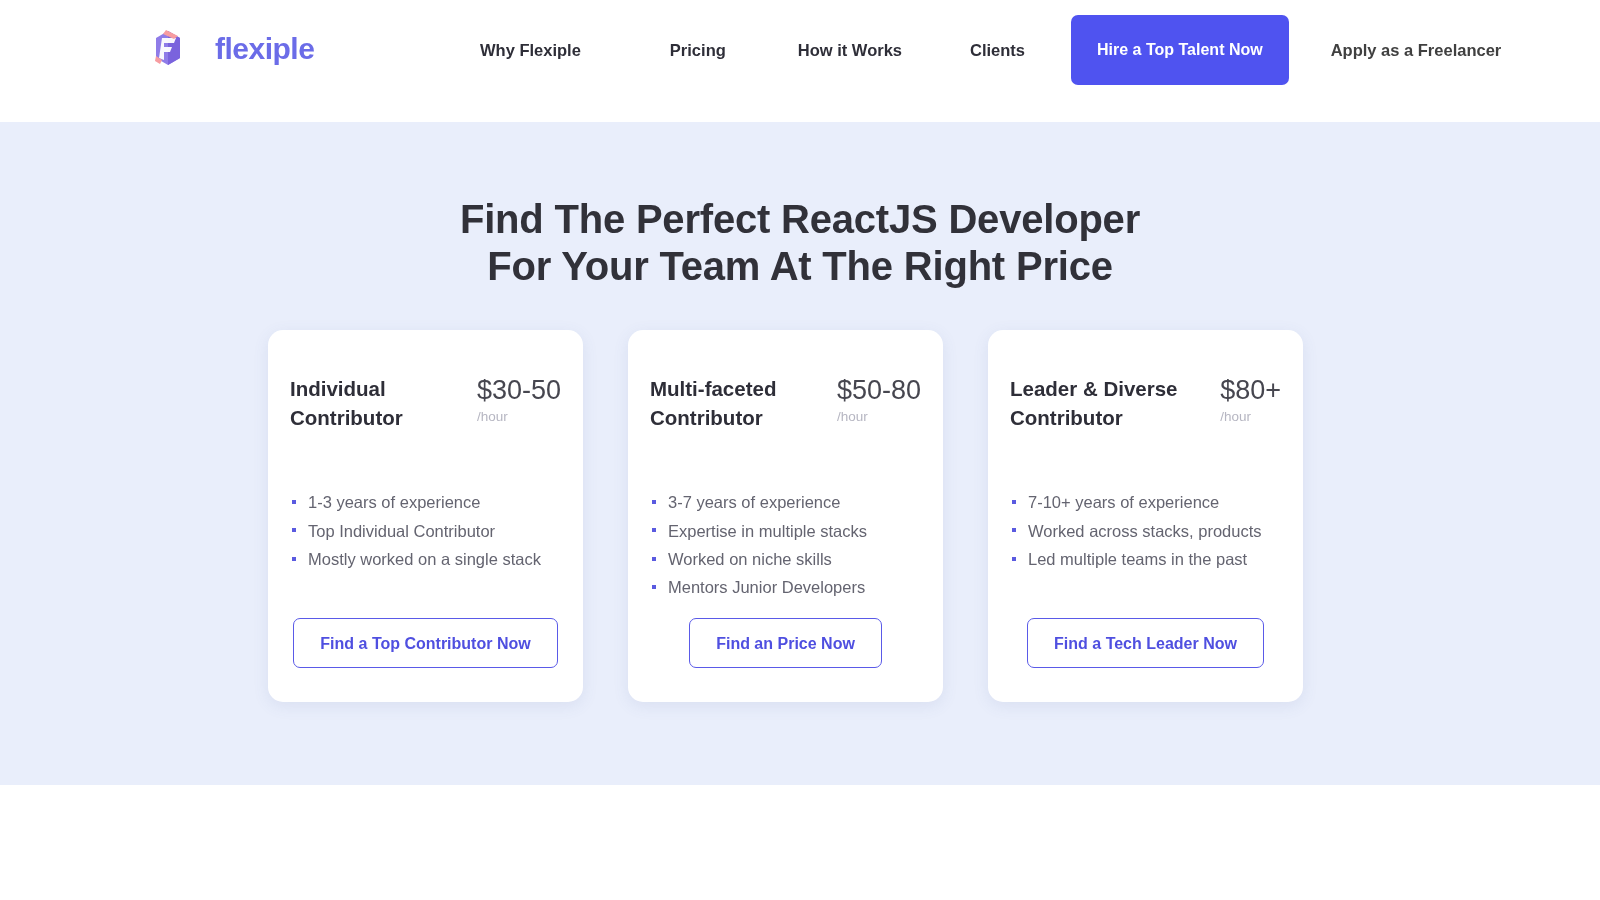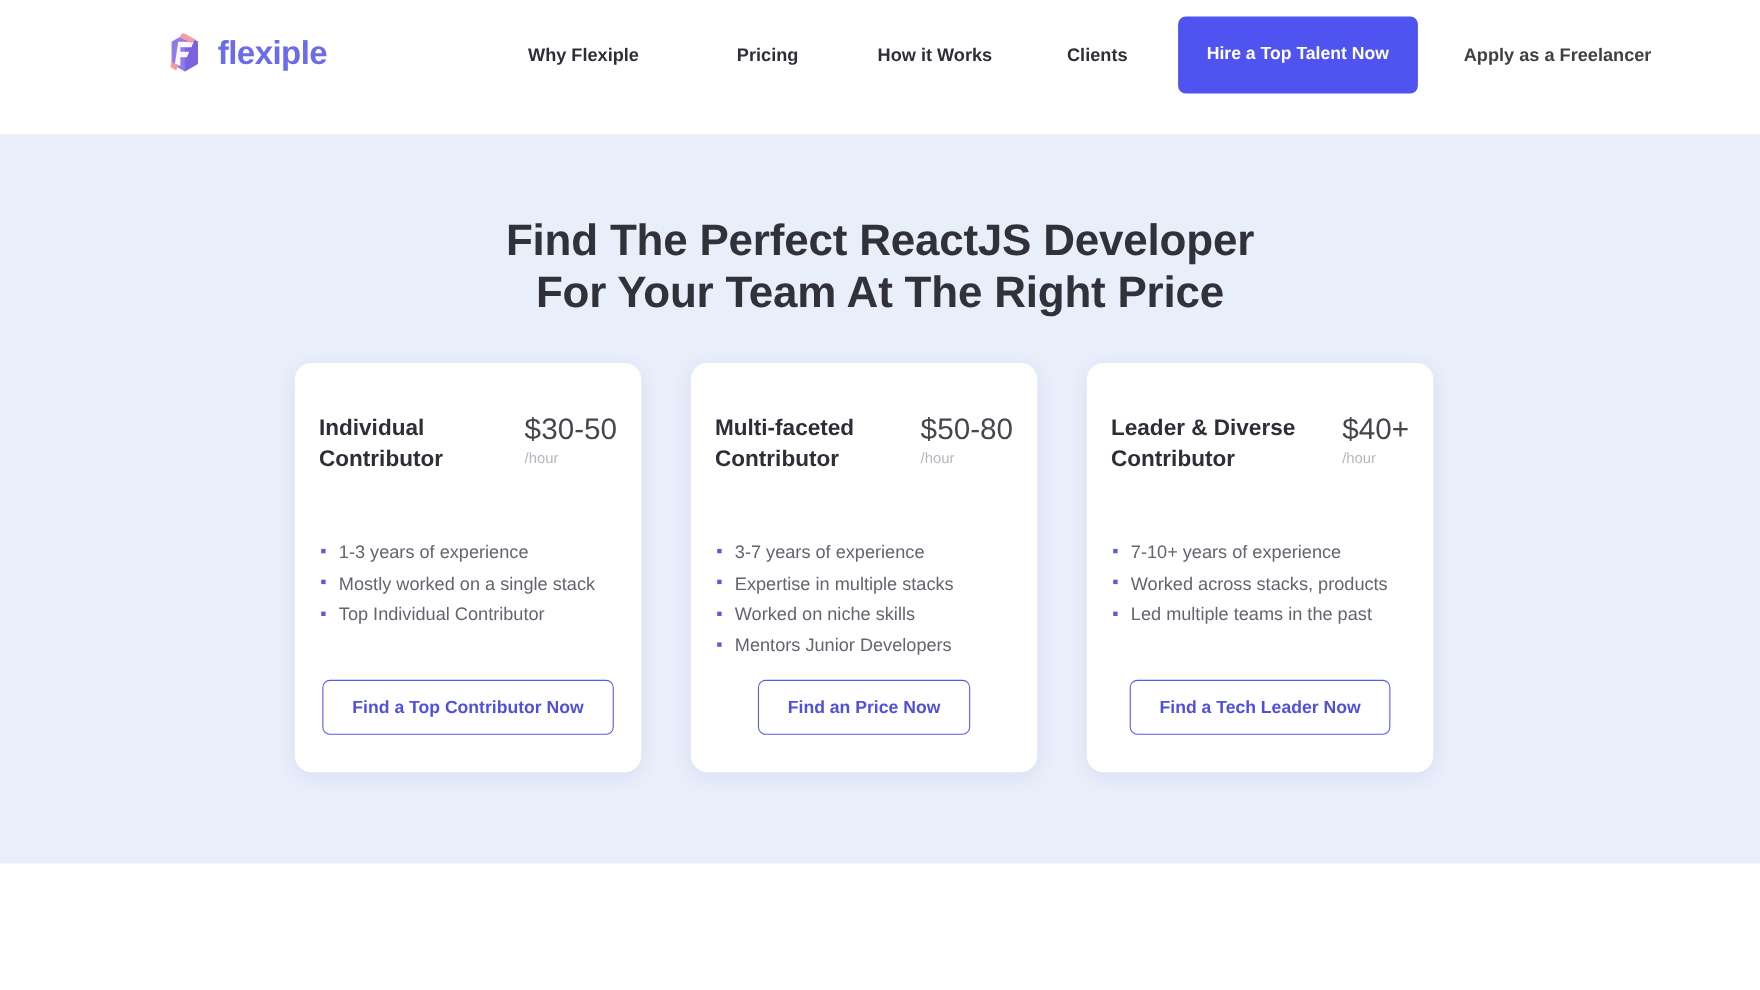--- a/index.html
+++ b/index.html
@@ -22,21 +22,21 @@
     background: #ffffff;
     display: flex;
     align-items: center;
   }
   .logo-wrap {
     position: absolute;
     left: 148px;
     top: 28px;
     display: flex;
     align-items: center;
-    gap: 10px;
+    gap: 27px;
     cursor: pointer;
   }
   .logo-mark { width: 40px; height: 42px; display: block; }
   .logo-text {
     font-size: 30px;
     font-weight: 700;
     color: #6b6ce8;
     letter-spacing: -0.5px;
     line-height: 1;
   }
@@ -250,22 +250,22 @@
       <div class="card card-1">
         <div class="card-head">
           <div class="card-title">Individual Contributor</div>
           <div class="price-block">
             <div class="price">$30-50</div>
             <div class="price-unit">/hour</div>
           </div>
         </div>
         <ul class="features">
           <li><span class="bullet"></span><span>1-3 years of experience</span></li>
+          <li><span class="bullet"></span><span>Top Individual Contributor</span></li>
           <li><span class="bullet"></span><span>Mostly worked on a single stack</span></li>
-          <li><span class="bullet"></span><span>Top Individual Contributor</span></li>
         </ul>
         <div class="card-btn-wrap">
           <button class="card-btn">Find a Top Contributor Now</button>
         </div>
       </div>
 
       <div class="card card-2">
         <div class="card-head">
           <div class="card-title">Multi-faceted Contributor</div>
           <div class="price-block">
@@ -281,21 +281,21 @@
         </ul>
         <div class="card-btn-wrap">
           <button class="card-btn">Find an Price Now</button>
         </div>
       </div>
 
       <div class="card card-3">
         <div class="card-head">
           <div class="card-title">Leader &amp; Diverse Contributor</div>
           <div class="price-block">
-            <div class="price">$40+</div>
+            <div class="price">$80+</div>
             <div class="price-unit">/hour</div>
           </div>
         </div>
         <ul class="features">
           <li><span class="bullet"></span><span>7-10+ years of experience</span></li>
           <li><span class="bullet"></span><span>Worked across stacks, products</span></li>
           <li><span class="bullet"></span><span>Led multiple teams in the past</span></li>
         </ul>
         <div class="card-btn-wrap">
           <button class="card-btn">Find a Tech Leader Now</button>

